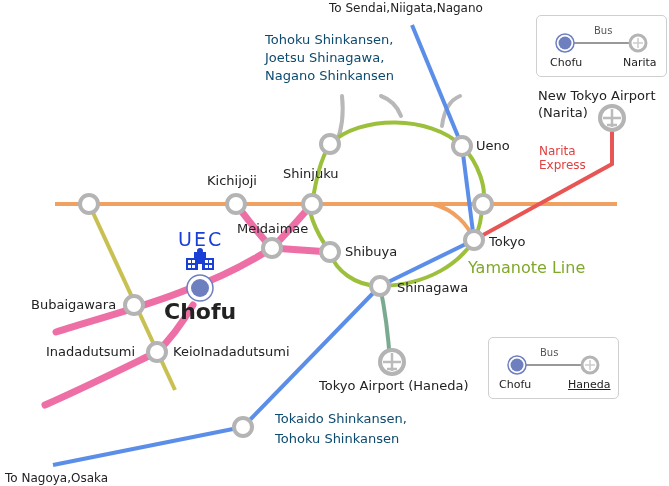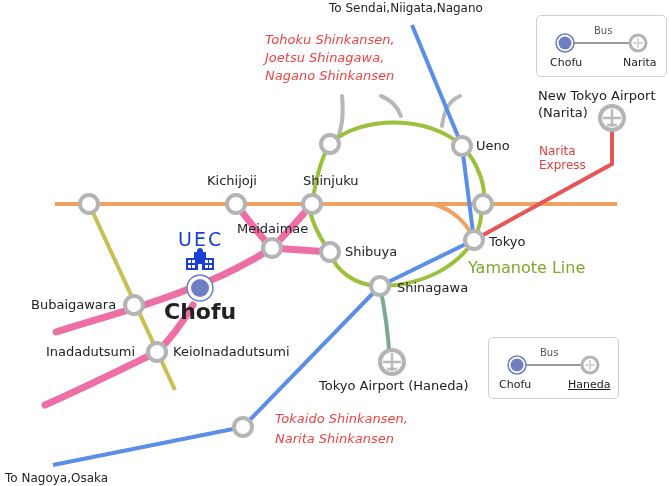--- a/index.html
+++ b/index.html
@@ -1,19 +1,19 @@
 <!DOCTYPE html>
 <html><head>
 <meta charset="utf-8">
 <style>
   html, body { margin:0; padding:0; background:#ffffff; }
   body { width:669px; height:486px; position:relative; overflow:hidden; font-family:"DejaVu Sans", sans-serif; }
   #map { position:absolute; left:0; top:0; width:669px; height:486px; }
   .lbl { position:absolute; white-space:nowrap; color:#222; font-size:13px; line-height:16px; }
-  .blue-txt { color:#ef4444;font-style:italic; }
+  .blue-txt { color:#0c4a6e; }
   .red-txt { color:#e04040; }
   .green-txt { color:#7fa82a; font-size:16px; }
   .big { font-size:22px; font-weight:bold; line-height:26px; color:#222; }
   .uec { font-size:19px; font-weight:normal; color:#1a3fd6; letter-spacing:2px; line-height:22px; }
   .legend { position:absolute; border:1px solid #cfcfcf; border-radius:5px; background:#fff; }
   .legend .lg-text { position:absolute; font-size:11px; color:#222; white-space:nowrap; }
   .legend .bus { color:#555; font-size:10px; }
 </style>
 </head>
 <body>
@@ -111,38 +111,38 @@
 </svg>
 
 <div class="lbl" style="left:329px;top:0px;font-size:12px;">To Sendai,Niigata,Nagano</div>
 
 <div class="lbl blue-txt" style="left:265px;top:32px;">Tohoku Shinkansen,</div>
 <div class="lbl blue-txt" style="left:265px;top:50px;">Joetsu Shinagawa,</div>
 <div class="lbl blue-txt" style="left:265px;top:68px;">Nagano Shinkansen</div>
 
 <div class="lbl" style="left:476px;top:138px;">Ueno</div>
 <div class="lbl" style="left:207px;top:173px;">Kichijoji</div>
-<div class="lbl" style="left:283px;top:173px;margin-left:20px;">Shinjuku</div>
+<div class="lbl" style="left:283px;top:166px;">Shinjuku</div>
 <div class="lbl" style="left:237px;top:221px;">Meidaimae</div>
 <div class="lbl" style="left:345px;top:244px;">Shibuya</div>
 <div class="lbl" style="left:489px;top:234px;">Tokyo</div>
 <div class="lbl green-txt" style="left:468px;top:260px;">Yamanote Line</div>
 <div class="lbl" style="left:397px;top:280px;">Shinagawa</div>
 
 <div class="lbl uec" style="left:178px;top:228px;">UEC</div>
 <div class="lbl big" style="left:164px;top:299px;">Chofu</div>
 
 <div class="lbl" style="left:31px;top:297px;text-align:right;">Bubaigawara</div>
 <div class="lbl" style="left:46px;top:344px;">Inadadutsumi</div>
 <div class="lbl" style="left:173px;top:344px;">KeioInadadutsumi</div>
 
 <div class="lbl" style="left:319px;top:378px;">Tokyo Airport (Haneda)</div>
 
 <div class="lbl blue-txt" style="left:275px;top:411px;">Tokaido Shinkansen,</div>
-<div class="lbl blue-txt" style="left:275px;top:431px;">Narita Shinkansen</div>
+<div class="lbl blue-txt" style="left:275px;top:431px;">Tohoku Shinkansen</div>
 
 <div class="lbl" style="left:5px;top:470px;font-size:12px;">To Nagoya,Osaka</div>
 
 <div class="lbl" style="left:538px;top:88px;">New Tokyo Airport</div>
 <div class="lbl" style="left:538px;top:105px;">(Narita)</div>
 
 <div class="lbl red-txt" style="left:539px;top:143px;font-size:12px;">Narita</div>
 <div class="lbl red-txt" style="left:539px;top:157px;font-size:12px;">Express</div>
 
 <div class="legend" style="left:536px;top:15px;width:129px;height:60px;">

